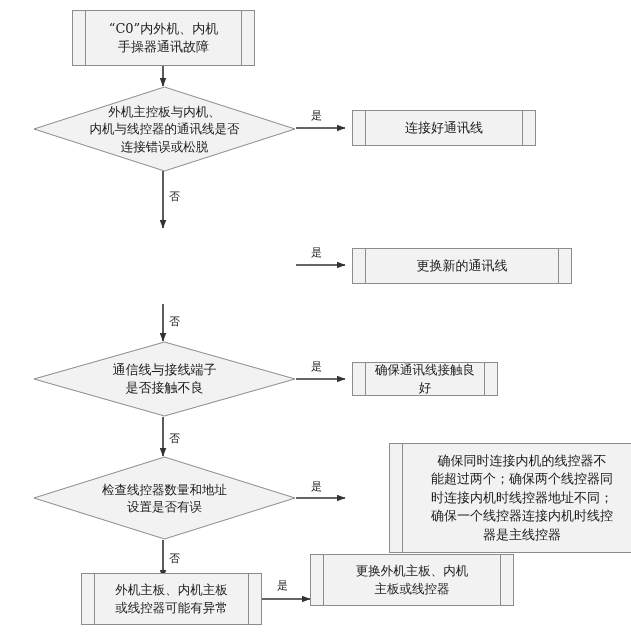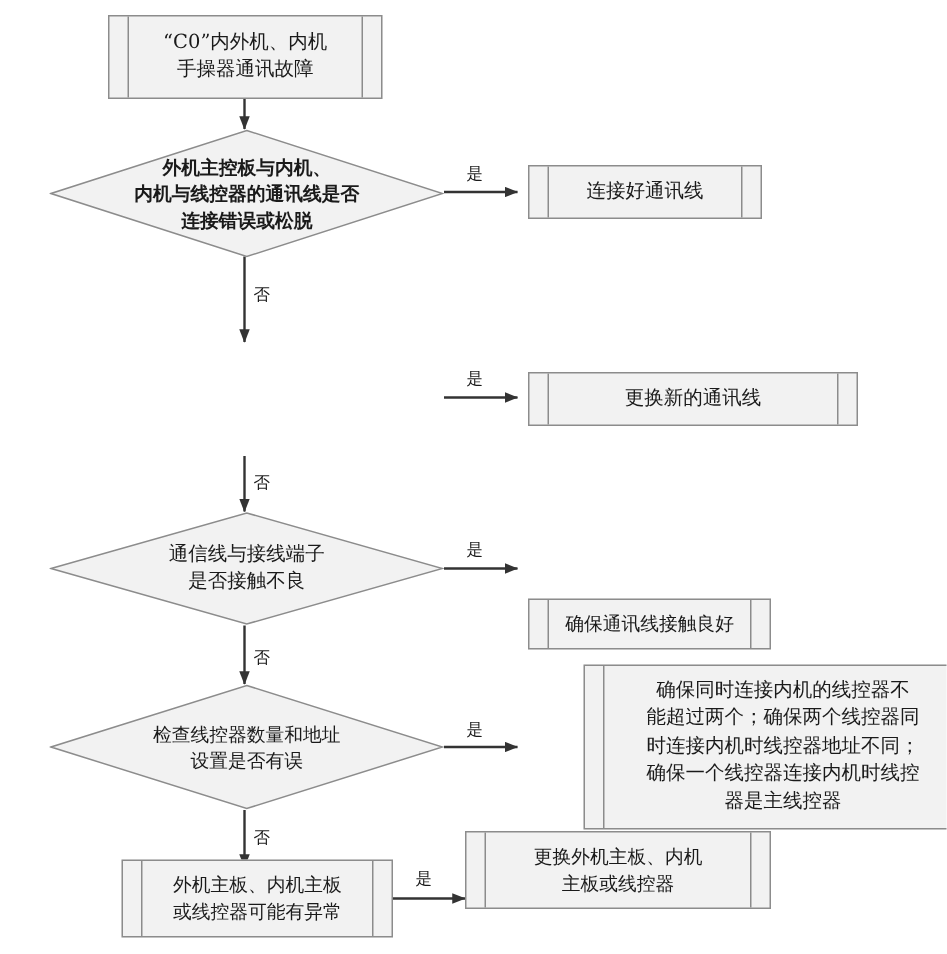--- a/index.html
+++ b/index.html
@@ -127,47 +127,47 @@
 
       <line x1="262" y1="599" x2="310" y2="599" marker-end="url(#arrow)"></line>
     </g>
   </svg>
 
   <div class="proc" style="left:72px; top:10px; width:183px; height:56px;">
     <span class="txt fs13">“C0”内外机、内机
 手操器通讯故障</span>
   </div>
 
-  <div class="decision" style="left:33px; top:86px; width:263px; height:86px;font-weight:bold;">
+  <div class="decision" style="left:33px; top:86px; width:263px; height:86px;">
     <svg width="263" height="86" viewBox="0 0 263 86" xmlns="http://www.w3.org/2000/svg">
       <polygon points="131.5,1 262,43 131.5,85 1,43" fill="#f2f2f2" stroke="#8c8c8c" stroke-width="1"></polygon>
     </svg>
     <span class="txt fs125">外机主控板与内机、
 内机与线控器的通讯线是否
 连接错误或松脱</span>
   </div>
 
-  <div class="proc" style="left:352px; top:110px; width:156px; height:36px;">
+  <div class="proc" style="left:352px; top:110px; width:184px; height:36px;">
     <span class="txt fs13">连接好通讯线</span>
   </div>
 
 
   <div class="proc" style="left:352px; top:248px; width:220px; height:36px;">
     <span class="txt fs13">更换新的通讯线</span>
   </div>
 
   <div class="decision" style="left:33px; top:341px; width:263px; height:76px;">
     <svg width="263" height="76" viewBox="0 0 263 76" xmlns="http://www.w3.org/2000/svg">
       <polygon points="131.5,1 262,38 131.5,75 1,38" fill="#f2f2f2" stroke="#8c8c8c" stroke-width="1"></polygon>
     </svg>
     <span class="txt fs13">通信线与接线端子
 是否接触不良</span>
   </div>
 
-  <div class="proc" style="left:352px; top:362px; width:162px; height:34px;margin-top:37px;">
+  <div class="proc" style="left:352px; top:362px; width:146px; height:34px;">
     <span class="txt fs125">确保通讯线接触良好</span>
   </div>
 
   <div class="decision" style="left:33px; top:456px; width:263px; height:84px;">
     <svg width="263" height="84" viewBox="0 0 263 84" xmlns="http://www.w3.org/2000/svg">
       <polygon points="131.5,1 262,42 131.5,83 1,42" fill="#f2f2f2" stroke="#8c8c8c" stroke-width="1"></polygon>
     </svg>
     <span class="txt fs125">检查线控器数量和地址
 设置是否有误</span>
   </div>

